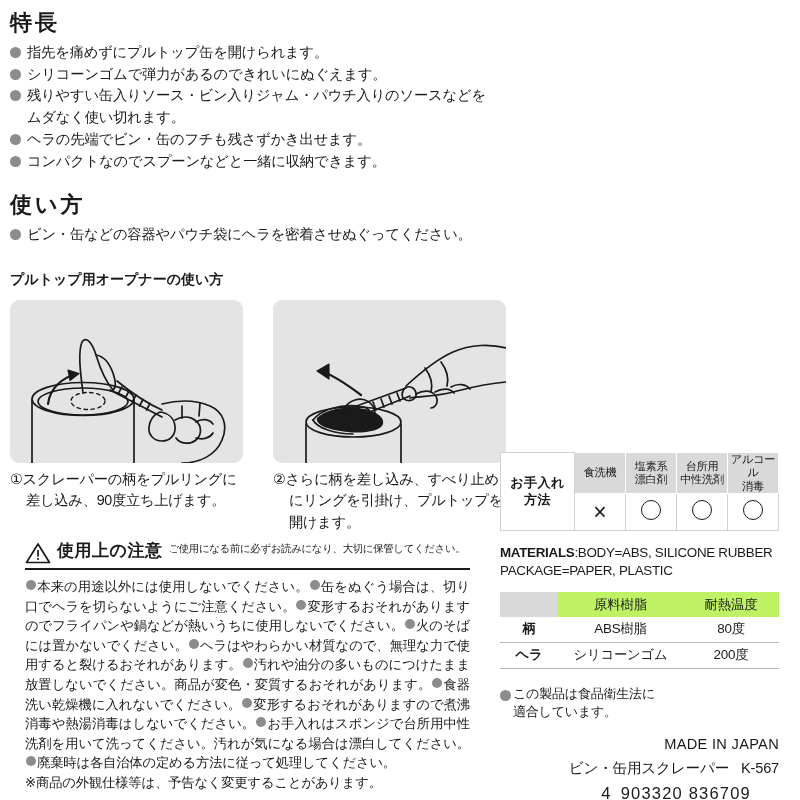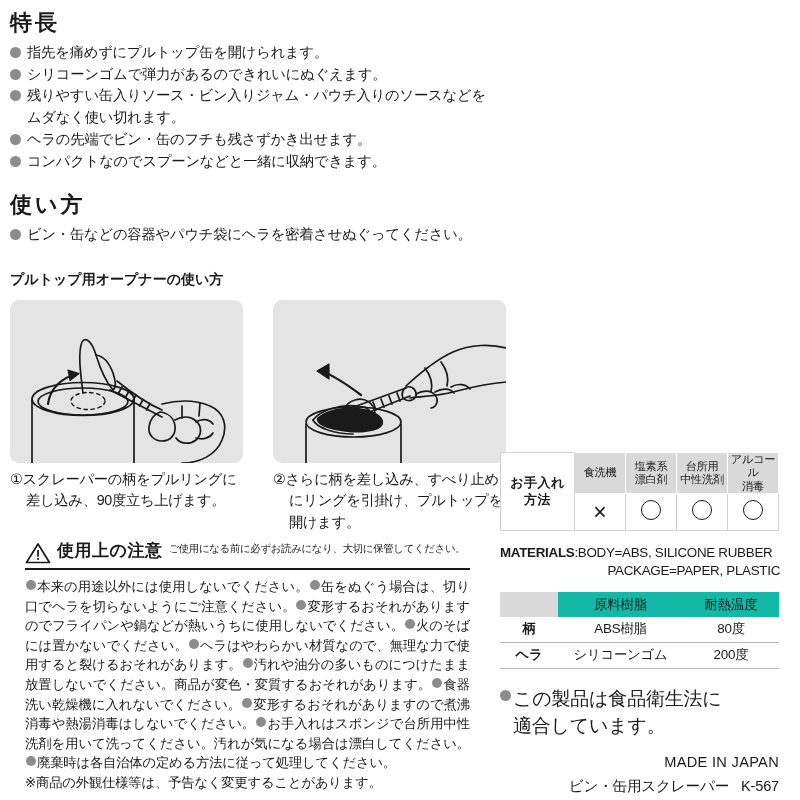--- a/index.html
+++ b/index.html
@@ -115,47 +115,47 @@
 
   
   #materials {
     margin-top: 13px;
     font-size: 13.4px;
     line-height: 1.35;
     letter-spacing: -0.3px;
   }
   #materials .m1 { white-space: nowrap; }
   #materials b { font-weight: bold; }
-  #materials .m2 { text-align: right; padding-right: 10px; }
+  #materials .m2 { text-align: left; padding-right: 10px; }
 
   
   #spec-table { margin-top: 11px; width: 279px; table-layout: fixed; }
   #spec-table td {
     font-size: 13.4px;
     text-align: center;
     padding: 3px 0 4px;
     border-bottom: 1.3px solid #b9b9b9;
     letter-spacing: -0.2px;
   }
   #spec-table tr.hdr td {
-    background: #14b8a6;
+    background: #bef264;
     border-bottom: none;
     padding: 4px 0 3px;
   }
   #spec-table tr.hdr td.blank { background: #d9d9d9; }
   #spec-table .c0 { width: 58px; font-weight: bold; }
   #spec-table .c1 { width: 125px; }
   #spec-table .c2 { width: 96px; }
 
   
   #food-law {
     margin-top: 16px;
     display: flex; align-items: flex-start; gap: 2px;
   }
-  #food-law .txt { font-size: 19px; line-height: 1.45; letter-spacing: -0.2px; }
+  #food-law .txt { font-size: 13px; line-height: 1.45; letter-spacing: -0.2px; }
 
   
   #footer { margin-top: 14px; text-align: right; padding-right: 11px; }
   #footer .made { font-size: 14.6px; letter-spacing: 0.3px; }
   #footer .pname { font-size: 14.6px; margin-top: 7px; letter-spacing: -0.2px; }
   #footer .pname .code { margin-left: 12px; }
   #footer .jan { font-size: 16.5px; margin-top: 6px; letter-spacing: 1.2px; padding-right: 28px; }
   #footer .jan .lead { margin-right: 9px; }
 </style>
 </head>

